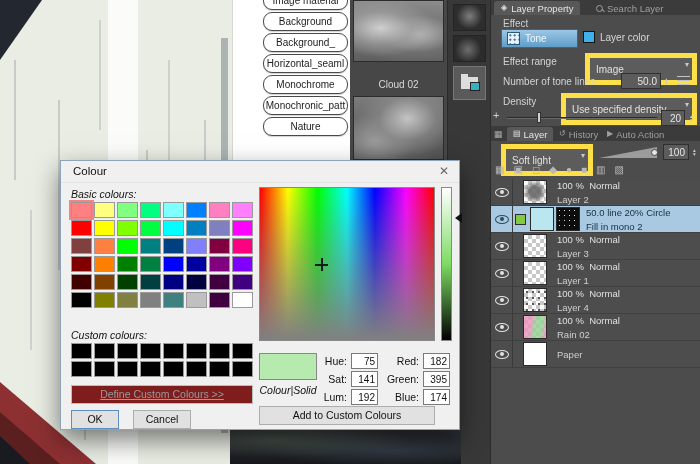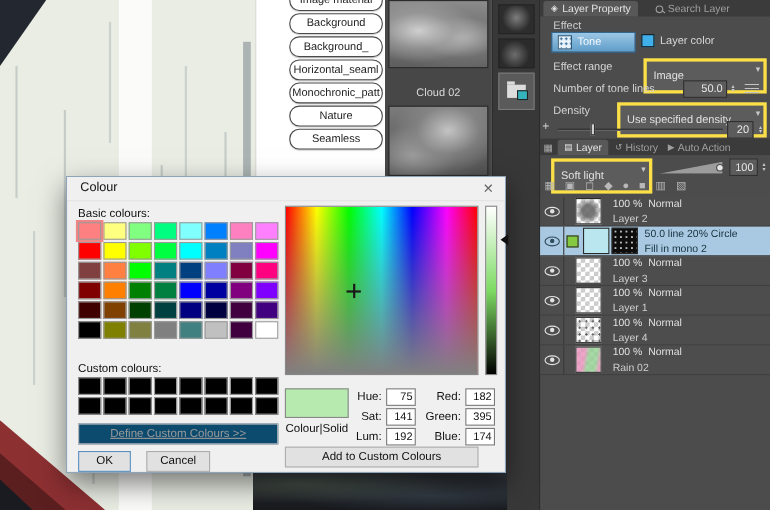--- a/index.html
+++ b/index.html
@@ -62,21 +62,21 @@
 
   .lp-label{position:absolute;font-size:10px;color:#cfcfcf;}
   .tone-btn{position:absolute;left:500px;top:29px;width:77px;height:19px;display:flex;align-items:center;gap:5px;
         padding-left:5px;background:linear-gradient(#9cc7e6,#5e9dc8);border:1px solid #34678f;font-size:10px;color:#f4f9fd;}
   .toneicon{width:13px;height:13px;background-color:#e8f3fb;background-image:radial-gradient(#41719a 35%,rgba(0,0,0,0) 38%);
         background-size:4.5px 4.5px;border:1px solid #2c5878;display:inline-block;}
   .lc-btn{position:absolute;left:582px;top:31px;display:flex;align-items:center;gap:5px;font-size:10px;color:#d8d8d8;text-align:right;}
   .lcicon{width:12px;height:12px;background:#3fb0ea;border:1px solid #141414;display:inline-block;}
 
   .row-label{position:absolute;font-size:10px;color:#d4d4d4;white-space:nowrap;}
-  .dropdown{position:absolute;height:32px;background:#5c5c5c;border:3px solid #fde047;font-size:10px;color:#e2e2e2;
+  .dropdown{position:absolute;height:32px;background:#5c5c5c;border:5px solid #fde047;font-size:10px;color:#e2e2e2;
         display:flex;align-items:center;padding:0 14px 0 6px;}
   .dd-arrow{position:absolute;right:3px;top:2px;font-size:8px;color:#c8c8c8;}
   .valbox{position:absolute;height:16px;background:#5c5c5c;border:1px solid #303030;font-size:10px;color:#e6e6e6;
         text-align:right;padding:2px 3px 0 0;}
   .spin{position:absolute;width:9px;height:16px;display:flex;flex-direction:column;align-items:center;justify-content:center;
         font-size:5.5px;line-height:4.5px;color:#c8c8c8;}
   .mini-slider{position:absolute;width:13px;height:10px;background:repeating-linear-gradient(180deg,#c4c4c4 0 1px,rgba(0,0,0,0) 1px 4px);}
   .plus{position:absolute;font-size:11px;color:#cfcfcf;}
   .track{position:absolute;left:506px;top:117px;width:150px;height:2px;background:#2a2a2a;border-bottom:1px solid #6a6a6a;}
   .thandle{position:absolute;left:536px;top:112px;width:4px;height:11px;background:#d0d0d0;border:1px solid #333;}
@@ -136,27 +136,27 @@
       background:radial-gradient(ellipse at 20% 30%,rgba(125,145,115,.35),rgba(0,0,0,0) 52%),
                  radial-gradient(ellipse at 70% 60%,rgba(95,115,135,.3),rgba(0,0,0,0) 56%),
                  linear-gradient(180deg,#2e3238,#17191d);}
 
   
   .dialog{position:absolute;left:60px;top:160px;width:400px;height:270px;background:#f0f0f0;z-index:10;
       border:1px solid #8ea4b8;box-shadow:0 10px 24px rgba(0,0,0,.5);color:#000;}
   .dtitle{position:absolute;left:0;top:0;width:100%;height:22px;background:#f0f0f0;border-bottom:1px solid #e3e3e3;}
   .dtext{position:absolute;left:12px;top:4px;font-size:11.5px;color:#111;}
   .dclose{position:absolute;right:10px;top:3px;font-size:12px;color:#666;}
-  .dlabel{position:absolute;font-size:10.5px;color:#111;}
+  .dlabel{position:absolute;font-size:10.5px;color:#111;font-style:italic;}
   .cgrid{position:absolute;display:grid;grid-template-columns:repeat(8,21px);grid-auto-rows:16px;gap:2px;}
   .swatch{border:1px solid #9a9a9a;}
   .swatch.selbs{box-shadow:0 0 0 2px #ef8585;position:relative;z-index:1;}
   .dbtn{position:absolute;height:19px;background:#e1e1e1;border:1px solid #adadad;font-size:10.5px;
       text-align:center;line-height:17px;color:#111;}
-  .dbtn.disabled{background:#0c4a6e;border-color:#bdbdbd;color:#9a9a9a;text-decoration:underline;}
+  .dbtn.disabled{background:#7f1d1d;border-color:#bdbdbd;color:#9a9a9a;text-decoration:underline;}
   .dbtn.okfocus{border-color:#5a8fc0;}
   .gradient{position:absolute;left:198px;top:26px;width:176px;height:154px;border:1px solid #888;
       background:linear-gradient(to bottom,rgba(128,128,128,0) 0%,#808080 100%),
                  linear-gradient(to right,#ff0000 0%,#ffff00 16%,#00ff00 33%,#00ffff 50%,#0000ff 66%,#ff00ff 84%,#ff0000 100%);}
   .cross{position:absolute;left:55px;top:70px;width:13px;height:13px;}
   .cross::before{content:"";position:absolute;left:6px;top:0;width:1.6px;height:13px;background:#1a1a1a;}
   .cross::after{content:"";position:absolute;left:0;top:6px;width:13px;height:1.6px;background:#1a1a1a;}
   .lumbar{position:absolute;left:380px;top:26px;width:11px;height:154px;border:1px solid #888;
       background:linear-gradient(to bottom,#ffffff 0%,#7ddb63 50%,#000000 100%);}
   .lumarrow{position:absolute;left:394px;top:52px;width:0;height:0;
@@ -189,23 +189,23 @@
     <div class="tri-red2"></div>
     <div class="tri-blk"></div>
   </div>
 
   <div class="material-bg">
     <div class="material-list">
         <div class="mat-btn">Image material</div>
         <div class="mat-btn">Background</div>
         <div class="mat-btn">Background_</div>
         <div class="mat-btn">Horizontal_seaml</div>
+        <div class="mat-btn">Monochrome</div>
         <div class="mat-btn">Monochronic_patt</div>
         <div class="mat-btn">Nature</div>
-        <div class="mat-btn">Seamless</div>
       </div>
   </div>
 
   <div class="thumbs-panel">
     <div class="cloud c1"></div>
     <div class="cloud-label">Cloud 02</div>
     <div class="cloud c2"></div>
   </div>
 
   <div class="side-toolbar">
@@ -372,20 +372,31 @@
         </div>
         <div class="layer-row">
           <div class="eye-cell">
             <span class="eye"></span>
           </div>
           <div class="layer-body">
             <span class="thumb t-checker-rain"></span>
             <div class="ltxt">
               <div class="l1">100 %  Normal</div>
               <div class="l2">Rain 02</div>
+            </div>
+          </div>
+        </div>
+        <div class="layer-row">
+          <div class="eye-cell">
+            <span class="eye"></span>
+          </div>
+          <div class="layer-body">
+            <span class="thumb t-white"></span>
+            <div class="ltxt">
+              <div class="l2">Paper</div>
             </div>
           </div>
         </div>
       </div>
   </div>
 
   <div class="bottom-image"></div>
 
   <div class="dialog">
     <div class="dtitle">

